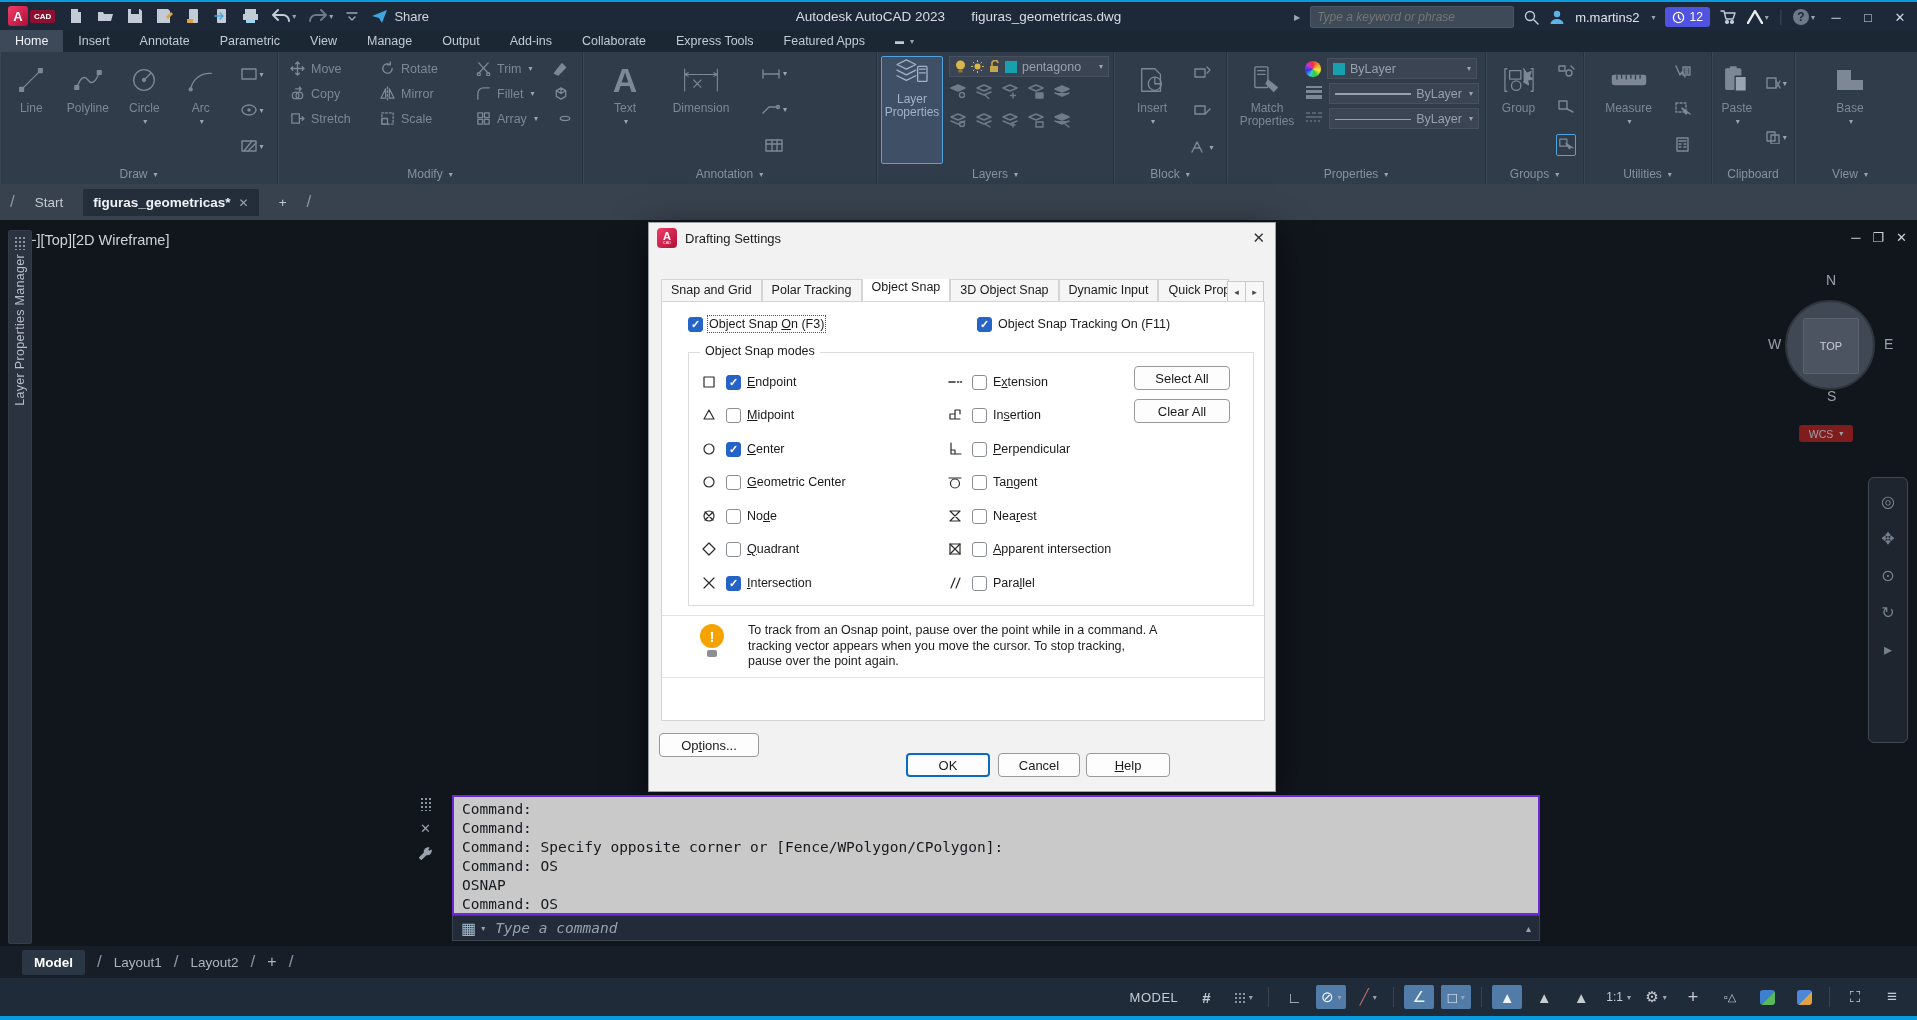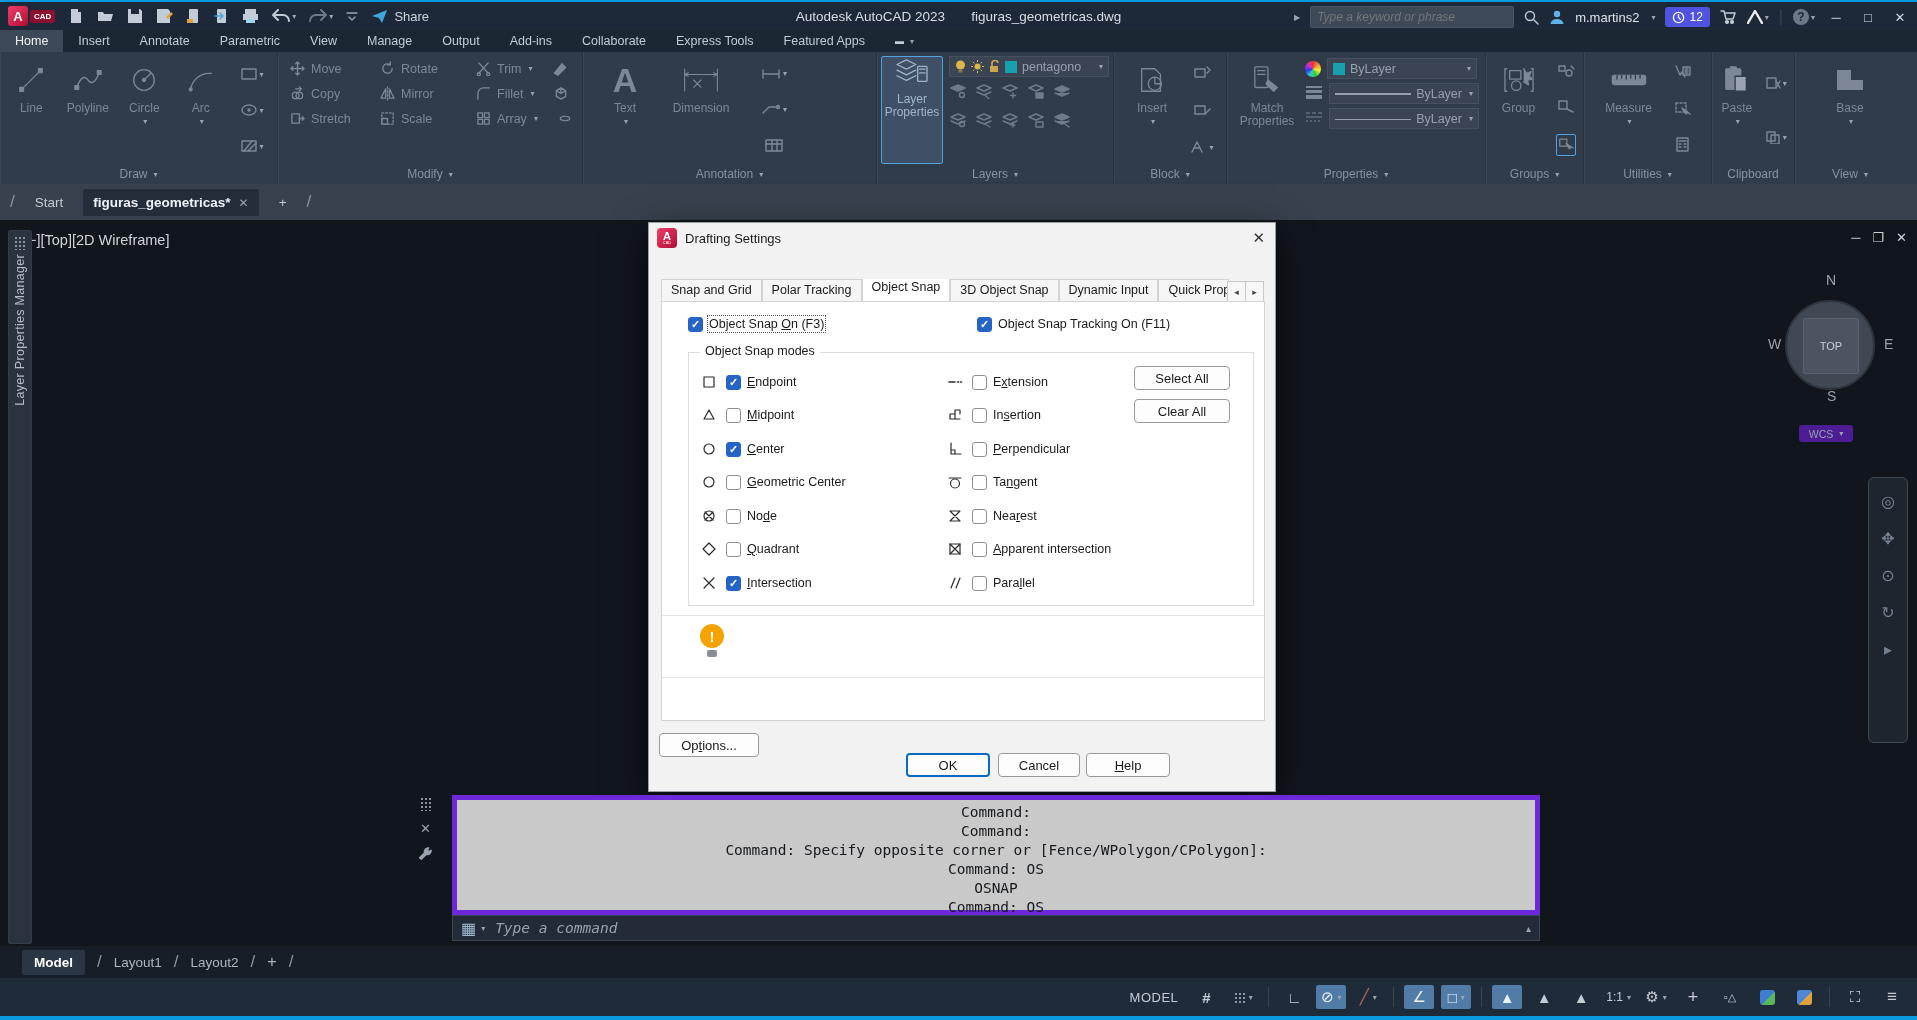--- a/index.html
+++ b/index.html
@@ -69,21 +69,21 @@
   #palette{left:8px;top:10px;width:22px;height:712px;background:#2a333f;border:1px solid #333d4a;border-radius:2px;}
   .grip{width:12px;height:14px;margin:5px auto 4px auto;
      background-image:radial-gradient(circle,#8a94a0 1px,transparent 1.4px);background-size:4px 4px;}
   .vtext{writing-mode:vertical-rl;transform:rotate(180deg);color:#b6bdc7;font-size:12.5px;letter-spacing:.3px;
      display:block;margin:0 auto;}
   
   .vc-letter{color:#9aa1ab;font-size:14px;}
   #vcring{left:1785px;top:80px;width:90px;height:90px;border-radius:50%;background:#3f4853;border:2px solid #2e353f;box-sizing:border-box;}
   #vctop{left:1803px;top:98px;width:54px;height:54px;background:#4b5460;border:1px solid #59626e;border-radius:2px;
      display:flex;align-items:center;justify-content:center;color:#c9ced6;font-size:11px;}
-  #wcsbadge{left:1799px;top:205px;width:54px;height:17px;background:#4c1d95;border-radius:3px;color:#9aa1ab;
+  #wcsbadge{left:1799px;top:205px;width:54px;height:17px;background:#7f1d1d;border-radius:3px;color:#9aa1ab;
      font-size:10.5px;display:flex;align-items:center;justify-content:center;gap:4px;}
   #navbar{left:1868px;top:257px;width:40px;height:266px;border:1px solid #3f4a57;border-radius:6px;
      background:rgba(43,51,62,.55);display:flex;flex-direction:column;align-items:center;gap:18px;
      padding-top:14px;box-sizing:border-box;color:#75808e;font-size:16px;}
 
   
   #dialog{left:648px;top:2px;width:628px;height:570px;background:#f2f2f2;border:1px solid #9aa0a6;
      box-shadow:0 10px 34px rgba(0,0,0,.6);box-sizing:border-box;color:#1a1a1a;font-size:12.5px;}
   #dlg-title{height:30px;display:flex;align-items:center;gap:8px;padding-left:8px;}
   .dlgA{width:20px;height:20px;border-radius:4px;background:linear-gradient(135deg,#ef3e68,#b00e36);
@@ -115,23 +115,23 @@
   .dbtn.def{border:2px solid #0b6bc2;}
   #tipbox{position:absolute;left:0;top:313px;width:602px;height:61px;border-top:1px solid #e3e3e3;border-bottom:1px solid #e3e3e3;}
   .bulb{position:absolute;left:38px;top:8px;width:24px;height:34px;}
   .bulb .b1{width:24px;height:24px;border-radius:50%;background:#f5a300;color:#fff;font-weight:bold;
      display:flex;align-items:center;justify-content:center;font-size:15px;}
   .bulb .b2{width:10px;height:7px;background:#8a8f94;border-radius:2px;margin:2px auto 0 auto;}
   .tiptext{position:absolute;left:86px;top:7px;right:16px;font-size:12.5px;line-height:15.5px;color:#1c1c1c;}
 
   
   #cmdgrip{left:418px;top:577px;color:#9aa3ad;}
-  #cmdhist{left:452px;top:575px;width:1088px;height:120px;background:#c9c9c9;border:5px solid #6d28d9;
+  #cmdhist{left:452px;top:575px;width:1088px;height:120px;background:#c9c9c9;border:2px solid #6d28d9;
      box-sizing:border-box;font-family:"DejaVu Sans Mono",monospace;font-size:14.5px;color:#16191d;
-     padding:3px 8px;line-height:19px;white-space:pre;text-align:center;}
+     padding:3px 8px;line-height:19px;white-space:pre;}
   #cmdinput{left:452px;top:695px;width:1088px;height:26px;background:#222b37;border:1px solid #3c4653;
      box-sizing:border-box;display:flex;align-items:center;color:#98a2ae;}
   #cmdinput input{flex:1;background:transparent;border:none;outline:none;color:#c7d0da;font-style:italic;
      font-size:14.5px;font-family:"DejaVu Sans Mono",monospace;}
   #cmdinput input::placeholder{color:#98a2ae;}
 
   
   #layouts{left:0;top:946px;width:1917px;height:32px;background:#171e27;display:flex;align-items:center;
      gap:12px;padding-left:22px;box-sizing:border-box;color:#aeb5bd;font-size:13.5px;}
   .ltab.active{color:#fff;font-weight:bold;background:#2a3644;padding:5px 12px;border-radius:2px;}
@@ -1032,20 +1032,25 @@
       </div>
 
       <div class="dbtn" style="left:472px;top:64px;width:96px">Select All</div>
       <div class="dbtn" style="left:472px;top:97px;width:96px">Clear All</div>
 
       <div id="tipbox">
         <div class="bulb">
             <div class="b1">!</div>
             <div class="b2"></div>
           </div>
+        <div class="tiptext">
+          <div>To track from an Osnap point, pause over the point while in a command.  A</div>
+          <div>tracking vector appears when you move the cursor.  To stop tracking,</div>
+          <div>pause over the point again.</div>
+        </div>
       </div>
     </div>
 
     <div class="dbtn" style="left:10px;top:510px;width:100px">
         <span>Op</span>
         <span class="u">t</span>
         <span>ions...</span>
       </div>
     <div class="dbtn def" style="left:257px;top:530px;width:84px">OK</div>
     <div class="dbtn" style="left:349px;top:530px;width:82px">Cancel</div>

